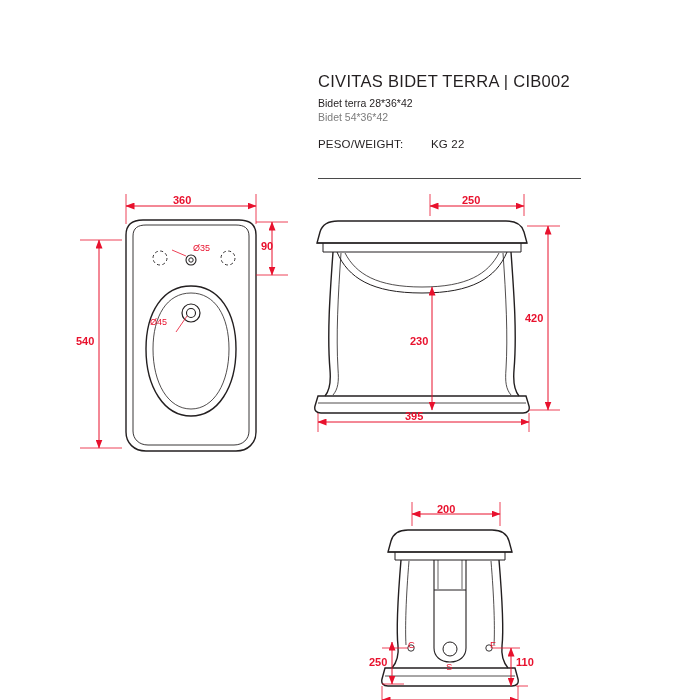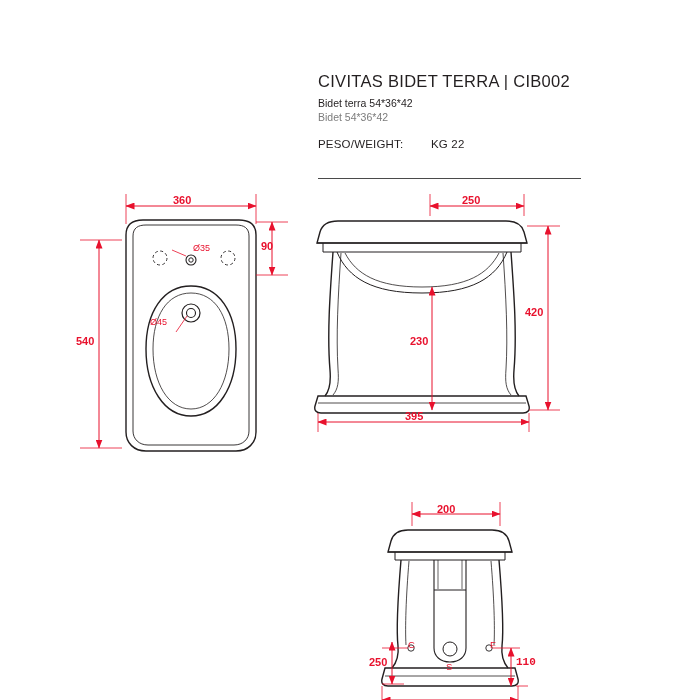--- a/index.html
+++ b/index.html
@@ -93,21 +93,21 @@
     font-weight: normal;
   }
 </style>
 </head>
 <body>
 
 <div class="page">
 
   <div class="header">
     <div class="title">CIVITAS BIDET TERRA  | CIB002</div>
-    <div class="subtitle">Bidet terra 54*36*42</div>
+    <div class="subtitle">Bidet terra 28*36*42</div>
     <div class="subtitle second">Bidet 54*36*42</div>
     <div class="weight-row">
       <span class="wlabel">PESO/WEIGHT:</span>
       <span class="wvalue">KG 22</span>
     </div>
   </div>
   <div class="rule"></div>
 
   <svg class="draw" viewBox="0 0 700 700">
     <defs>
@@ -303,25 +303,25 @@
     </g>
   </svg>
 
   <div class="dimtxt" style="left:173px; top:150px;">360</div>
   <div class="dimtxt" style="left:76px; top:291px;">540</div>
   <div class="dimtxt" style="left:261px; top:196px;">90</div>
   <div class="dimtxt small" style="left:153px; top:199px;padding-left:40px;">Ø35</div>
   <div class="dimtxt small" style="left:150px; top:273px;">Ø45</div>
 
   <div class="dimtxt" style="left:462px; top:150px;">250</div>
-  <div class="dimtxt" style="left:525px; top:262px;">420</div>
+  <div class="dimtxt" style="left:525px; top:268px;">420</div>
   <div class="dimtxt" style="left:410px; top:291px;">230</div>
   <div class="dimtxt" style="left:405px; top:366px;">395</div>
 
   <div class="dimtxt" style="left:437px; top:459px;">200</div>
   <div class="dimtxt" style="left:369px; top:612px;">250</div>
-  <div class="dimtxt" style="left:516px; top:612px;font-family:Liberation Mono, monospace;">110</div>
+  <div class="dimtxt" style="left:516px; top:612px;">110</div>
   <div class="dimtxt" style="left:437px; top:662px;">235</div>
   <div class="dimtxt letter" style="left:408px; top:595px;">C</div>
   <div class="dimtxt letter" style="left:490px; top:595px;">F</div>
   <div class="dimtxt letter" style="left:446px; top:617px;">S</div>
 
 </div>
 
 </body></html>

